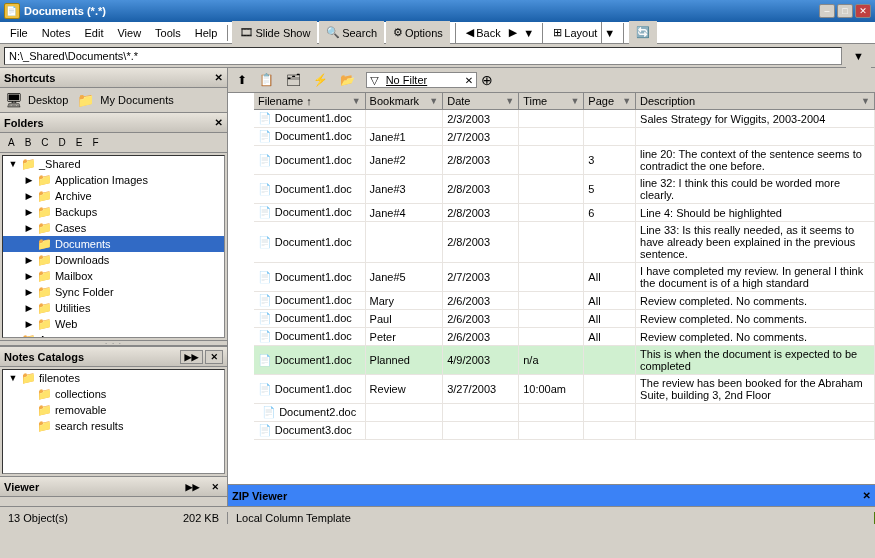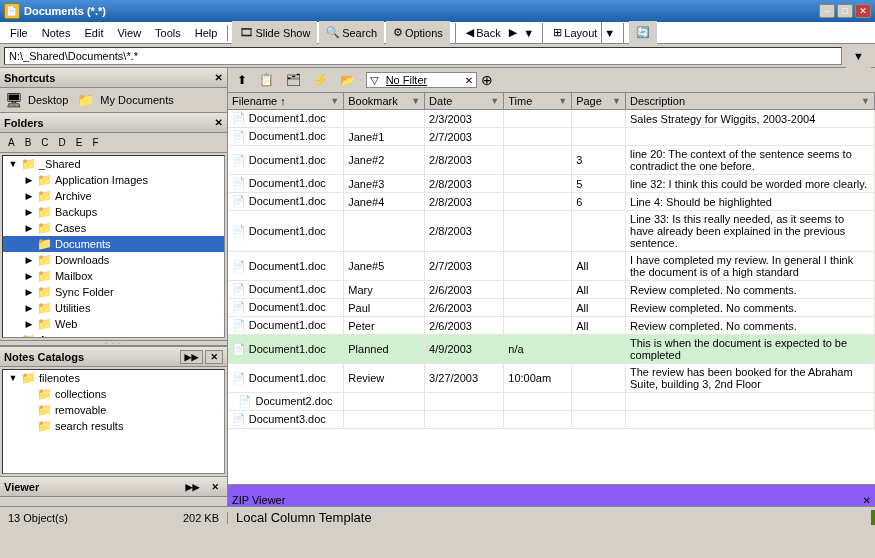--- a/index.html
+++ b/index.html
@@ -214,20 +214,21 @@
     .file-toolbar-btn { padding: 2px 4px; border: 1px solid transparent; cursor: pointer; font-size: 12px; }
 
     .filter-group { display: flex; align-items: center; border: 1px solid #888; background: white; margin-left: 4px; }
     .filter-input { border: none; outline: none; padding: 1px 4px; font-size: 11px; width: 80px; text-decoration: underline; }
     .filter-btn { border: none; background: transparent; cursor: pointer; font-size: 10px; padding: 1px 3px; }
 
     
     .file-table {
       flex: 1;
       overflow: auto;
+      margin-left: 26px;
     }
     table {
       width: 100%;
       border-collapse: collapse;
       font-size: 11px;
     }
     thead tr {
       background: #d4d0c8;
       border-bottom: 1px solid #888;
     }
@@ -264,35 +265,36 @@
       width: 228px;
       padding: 0 8px;
       border-right: 1px solid #888;
       font-size: 11px;
       display: flex;
       justify-content: space-between;
     }
     .status-right {
       flex: 1;
       padding: 0 8px;
-      border-right: 4px solid #4d7c0f;
-      font-size: 13px;
+      border-right: 1px solid #4d7c0f;
+      font-size: 11px;
       display: flex;
       align-items: center;
     }
 
     
     .zip-bar {
       height: 22px;
-      background: #8b5cf6;
+      background: #3b82f6;
       border-top: 1px solid #888;
       display: flex;
-      align-items: flex-end;
+      align-items: center;
       padding: 0 4px;
       justify-content: space-between;
+      font-weight: bold;
     }
     .zip-label { font-size: 11px; }
     .zip-close { font-size: 10px; cursor: pointer; }
 
     .notes-section-header {
       background: linear-gradient(to bottom, #e8e4dc, #c8c4bc);
       height: 20px;
       display: flex;
       align-items: center;
       padding: 0 4px;

